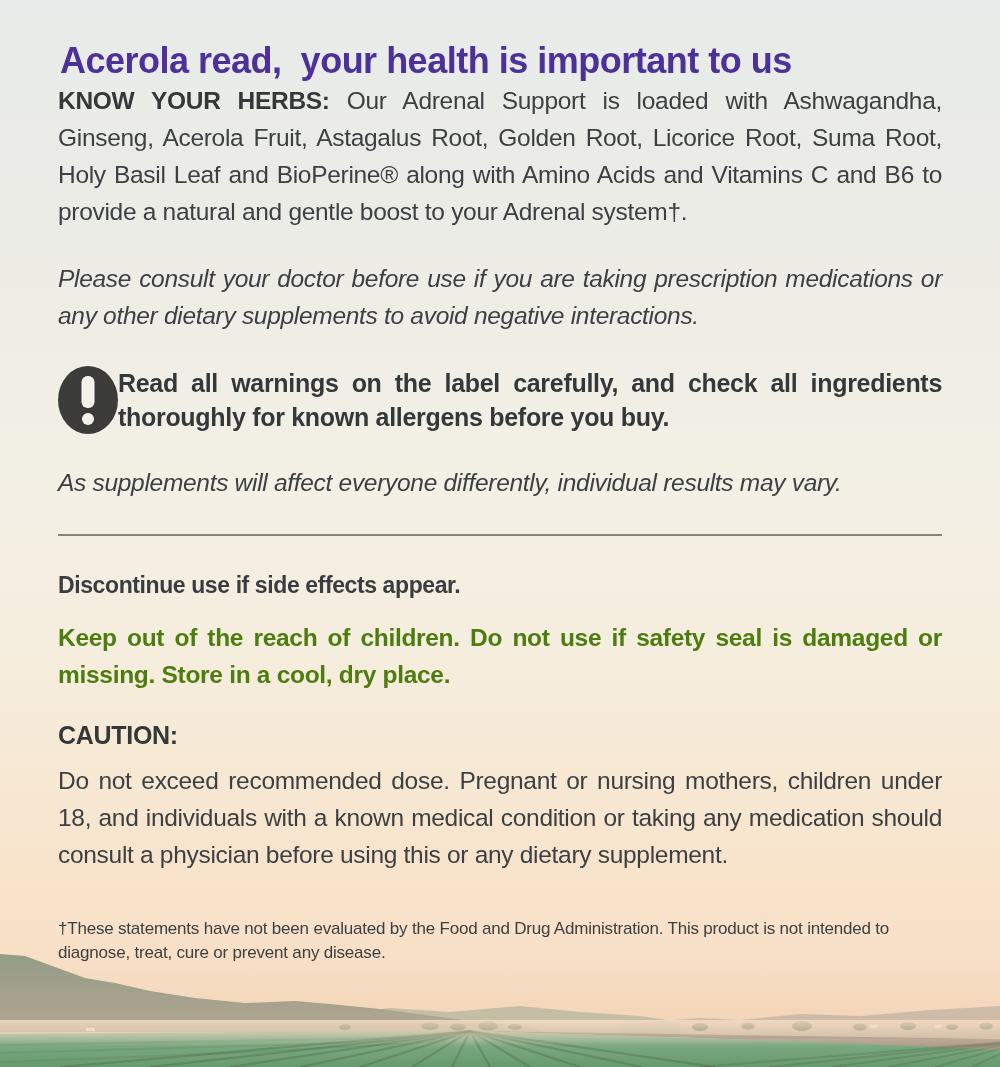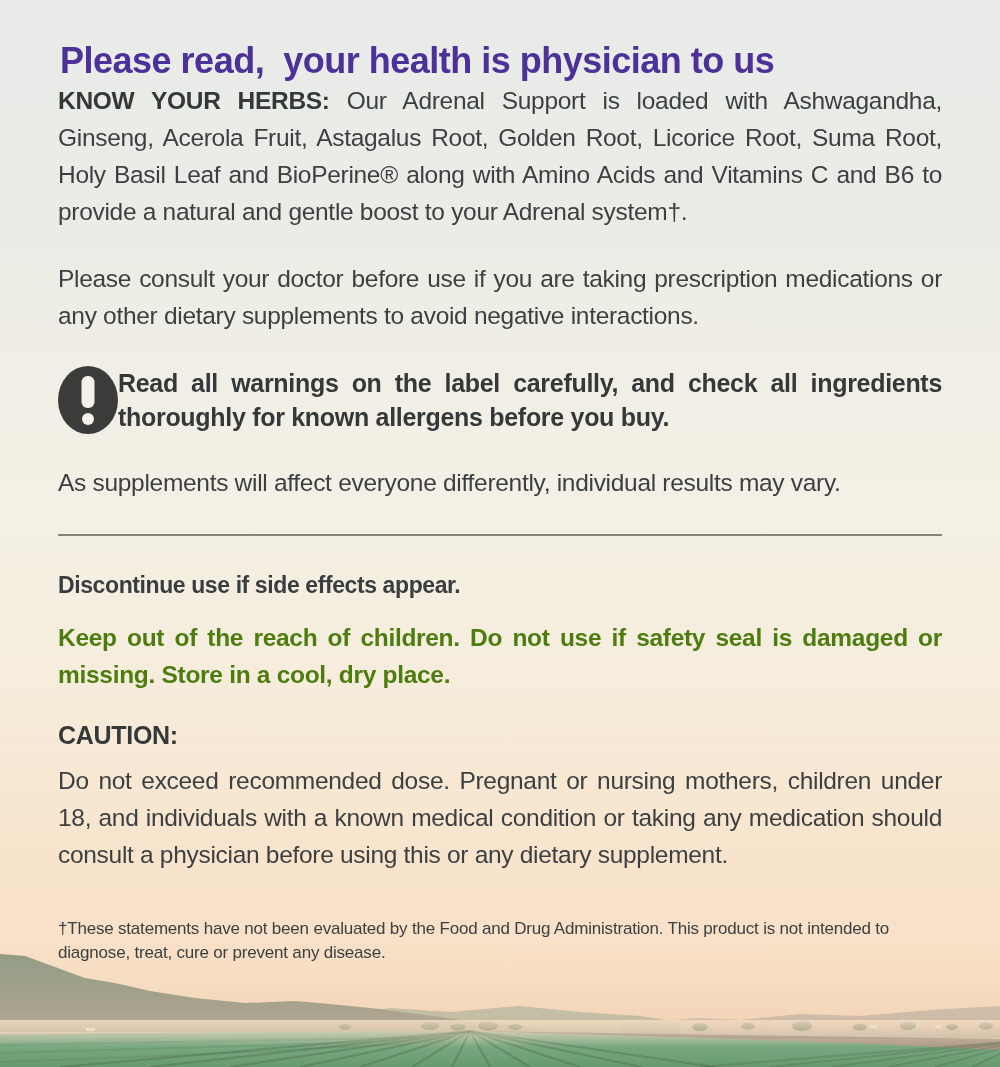--- a/index.html
+++ b/index.html
@@ -19,21 +19,21 @@
     margin:0 0 0 2px;
     font-size:36px;font-weight:700;letter-spacing:-0.5px;
     color:#4c3199;white-space:pre-wrap;
   }
   p{margin:0;}
   .body-text{
     font-size:24.5px;line-height:37px;letter-spacing:-0.3px;
     text-align:justify;color:#3d4042;
   }
   .mt-first{}
-  .mt{margin-top:30px;}
+  .mt{margin-top:30px;font-style:italic;}
   .bold-lead{font-weight:700;color:#353839;}
   .warning-row{
     display:flex;align-items:center;margin-top:32px;
   }
   .alert-icon{
     flex:0 0 auto;width:60px;height:68px;border-radius:50%;
     background:#3b3b39;position:relative;
   }
   .alert-bar{
     position:absolute;left:50%;top:10px;transform:translateX(-50%);
@@ -71,21 +71,21 @@
   .scene{
     position:absolute;left:0;bottom:0;width:1000px;height:125px;
     z-index:1;display:block;
   }
 </style>
 </head>
 <body>
 
 <div class="content">
 
-  <h1 class="title">Please read,  your health is physician to us</h1>
+  <h1 class="title">Acerola read,  your health is important to us</h1>
 
   <p class="body-text mt-first"><span class="bold-lead">KNOW YOUR HERBS:</span><span> Our Adrenal Support is loaded with Ashwagandha, Ginseng, Acerola Fruit, Astagalus Root, Golden Root, Licorice Root, Suma Root, Holy Basil Leaf and BioPerine® along with Amino Acids and Vitamins C and B6 to provide a natural and gentle boost to your Adrenal system†.</span></p>
 
   <p class="body-text mt">Please consult your doctor before use if you are taking prescription medications or any other dietary supplements to avoid negative interactions.</p>
 
   <div class="warning-row">
     <div class="alert-icon">
       <div class="alert-bar"></div>
       <div class="alert-dot"></div>
     </div>

